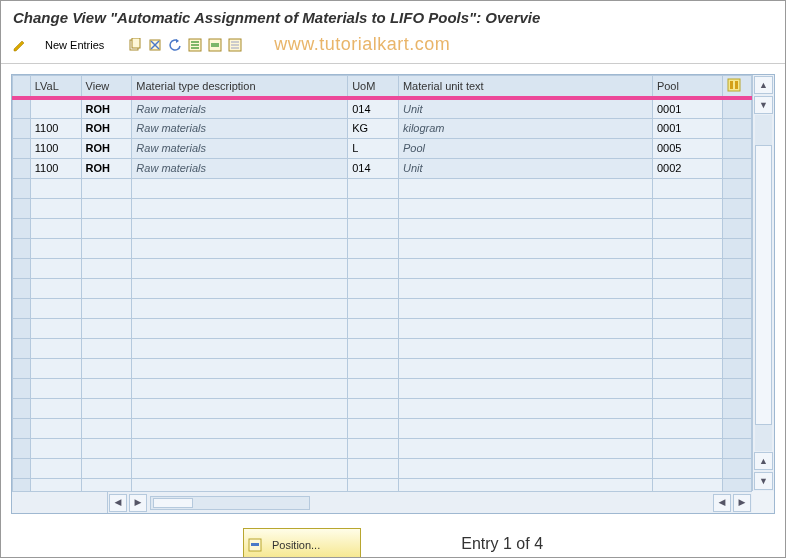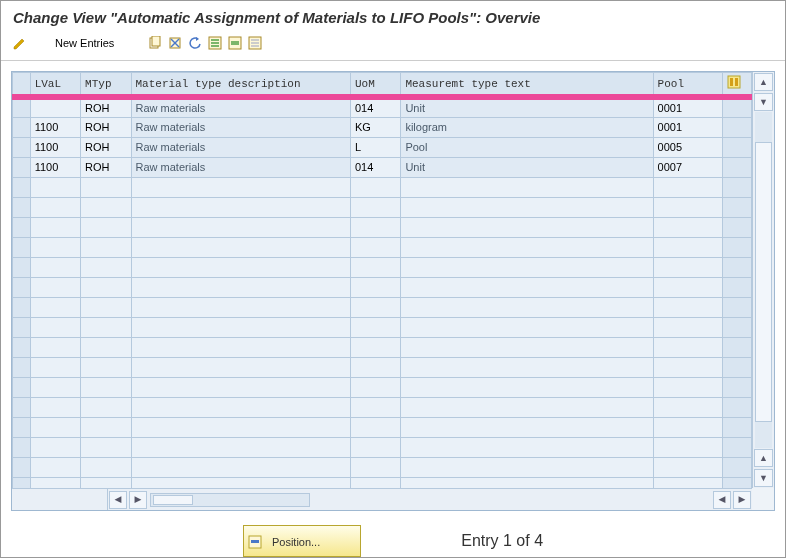--- a/index.html
+++ b/index.html
@@ -18,21 +18,21 @@
       padding: 8px 12px 6px 12px;
       font-style: italic;
       font-weight: bold;
       font-size: 15px;
       color: #333;
     }
     .toolbar {
       padding: 2px 10px 6px 10px;
       display: flex;
       align-items: center;
-      gap: 20px;
+      gap: 10px;
     }
     .toolbar .new-entries {
       padding: 2px 6px;
       font-size: 11px;
     }
     .toolbar-icons {
       display: flex;
       gap: 2px;
       margin-left: 6px;
     }
@@ -83,43 +83,43 @@
       height: 20px;
       padding: 2px 4px;
       text-align: left;
       white-space: nowrap;
       overflow: hidden;
     }
     table.grid th {
       background: #d9e5f1;
       font-weight: normal;
       color: #333;
-      border-bottom: 6px solid #ec4899;
-      font-family: Liberation Mono, monospace;
+      border-bottom: 4px solid #ec4899;
     }
     table.grid td {
       background: #eaf1f8;
     }
     .row-sel {
       width: 14px;
       background: #d9e5f1 !important;
     }
     .col-lval { width: 40px; }
-    .col-mtyp { width: 40px; }
+    .col-mtyp { width: 40px; font-weight: bold; }
     .col-desc { width: 170px; }
     .col-uom  { width: 40px; }
     .col-mut  { width: 200px; }
     .col-pool { width: 55px; }
     .col-cfg  { width: 22px; background:#d9e5f1 !important;}
     .cfg-icon {
       display:inline-block; width:14px; height:14px;
     }
     .readonly-cell {
       background: #e0eaf4 !important;
       color: #4a5a6a;
+      font-style: italic;
     }
     
     .vscroll {
       position: absolute;
       right: 0;
       top: 0;
       bottom: 22px;
       width: 22px;
       background: #e9eff6;
       border-left: 1px solid #b5c9dd;
@@ -262,36 +262,37 @@
     </span>
     <span class="tb-icon">
       <svg width="14" height="14">
           <rect x="1" y="1" width="12" height="12" fill="#fef7d6" stroke="#a88a2a"></rect>
           <rect x="3" y="3" width="8" height="2" fill="#ccc"></rect>
           <rect x="3" y="6" width="8" height="2" fill="#ccc"></rect>
           <rect x="3" y="9" width="8" height="2" fill="#ccc"></rect>
         </svg>
     </span>
   </div>
+  <span class="watermark">www.tutorialkart.com</span>
 </div>
 
 <div class="divider"></div>
 
 <div class="grid-panel">
   <div class="grid-wrap">
     <div class="grid-scroll-area">
       <table class="grid">
         <thead>
           <tr>
             <th class="row-sel"></th>
             <th class="col-lval">LVaL</th>
-            <th class="col-mtyp">MTyp</th>
+            <th class="col-mtyp">View</th>
             <th class="col-desc">Material type description</th>
             <th class="col-uom">UoM</th>
-            <th class="col-mut">Measuremt type text</th>
+            <th class="col-mut">Material unit text</th>
             <th class="col-pool">Pool</th>
             <th class="col-cfg">
               <svg class="cfg-icon" width="14" height="14">
                   <rect x="1" y="1" width="12" height="12" fill="#f6e78d" stroke="#b8a62f"></rect>
                   <rect x="3" y="3" width="3" height="8" fill="#d4a017"></rect>
                   <rect x="8" y="3" width="3" height="8" fill="#d4a017"></rect>
                 </svg>
             </th>
           </tr>
         </thead>
@@ -326,21 +327,21 @@
               <td class="col-pool">0005</td>
               <td class="col-cfg"></td>
             </tr>
             <tr>
               <td class="row-sel"></td>
               <td class="col-lval">1100</td>
               <td class="col-mtyp">ROH</td>
               <td class="col-desc readonly-cell">Raw materials</td>
               <td class="col-uom">014</td>
               <td class="col-mut readonly-cell">Unit</td>
-              <td class="col-pool">0007</td>
+              <td class="col-pool">0002</td>
               <td class="col-cfg"></td>
             </tr>
             <tr>
               <td class="row-sel"></td>
               <td class="col-lval"></td>
               <td class="col-mtyp"></td>
               <td class="col-desc"></td>
               <td class="col-uom"></td>
               <td class="col-mut"></td>
               <td class="col-pool"></td>

